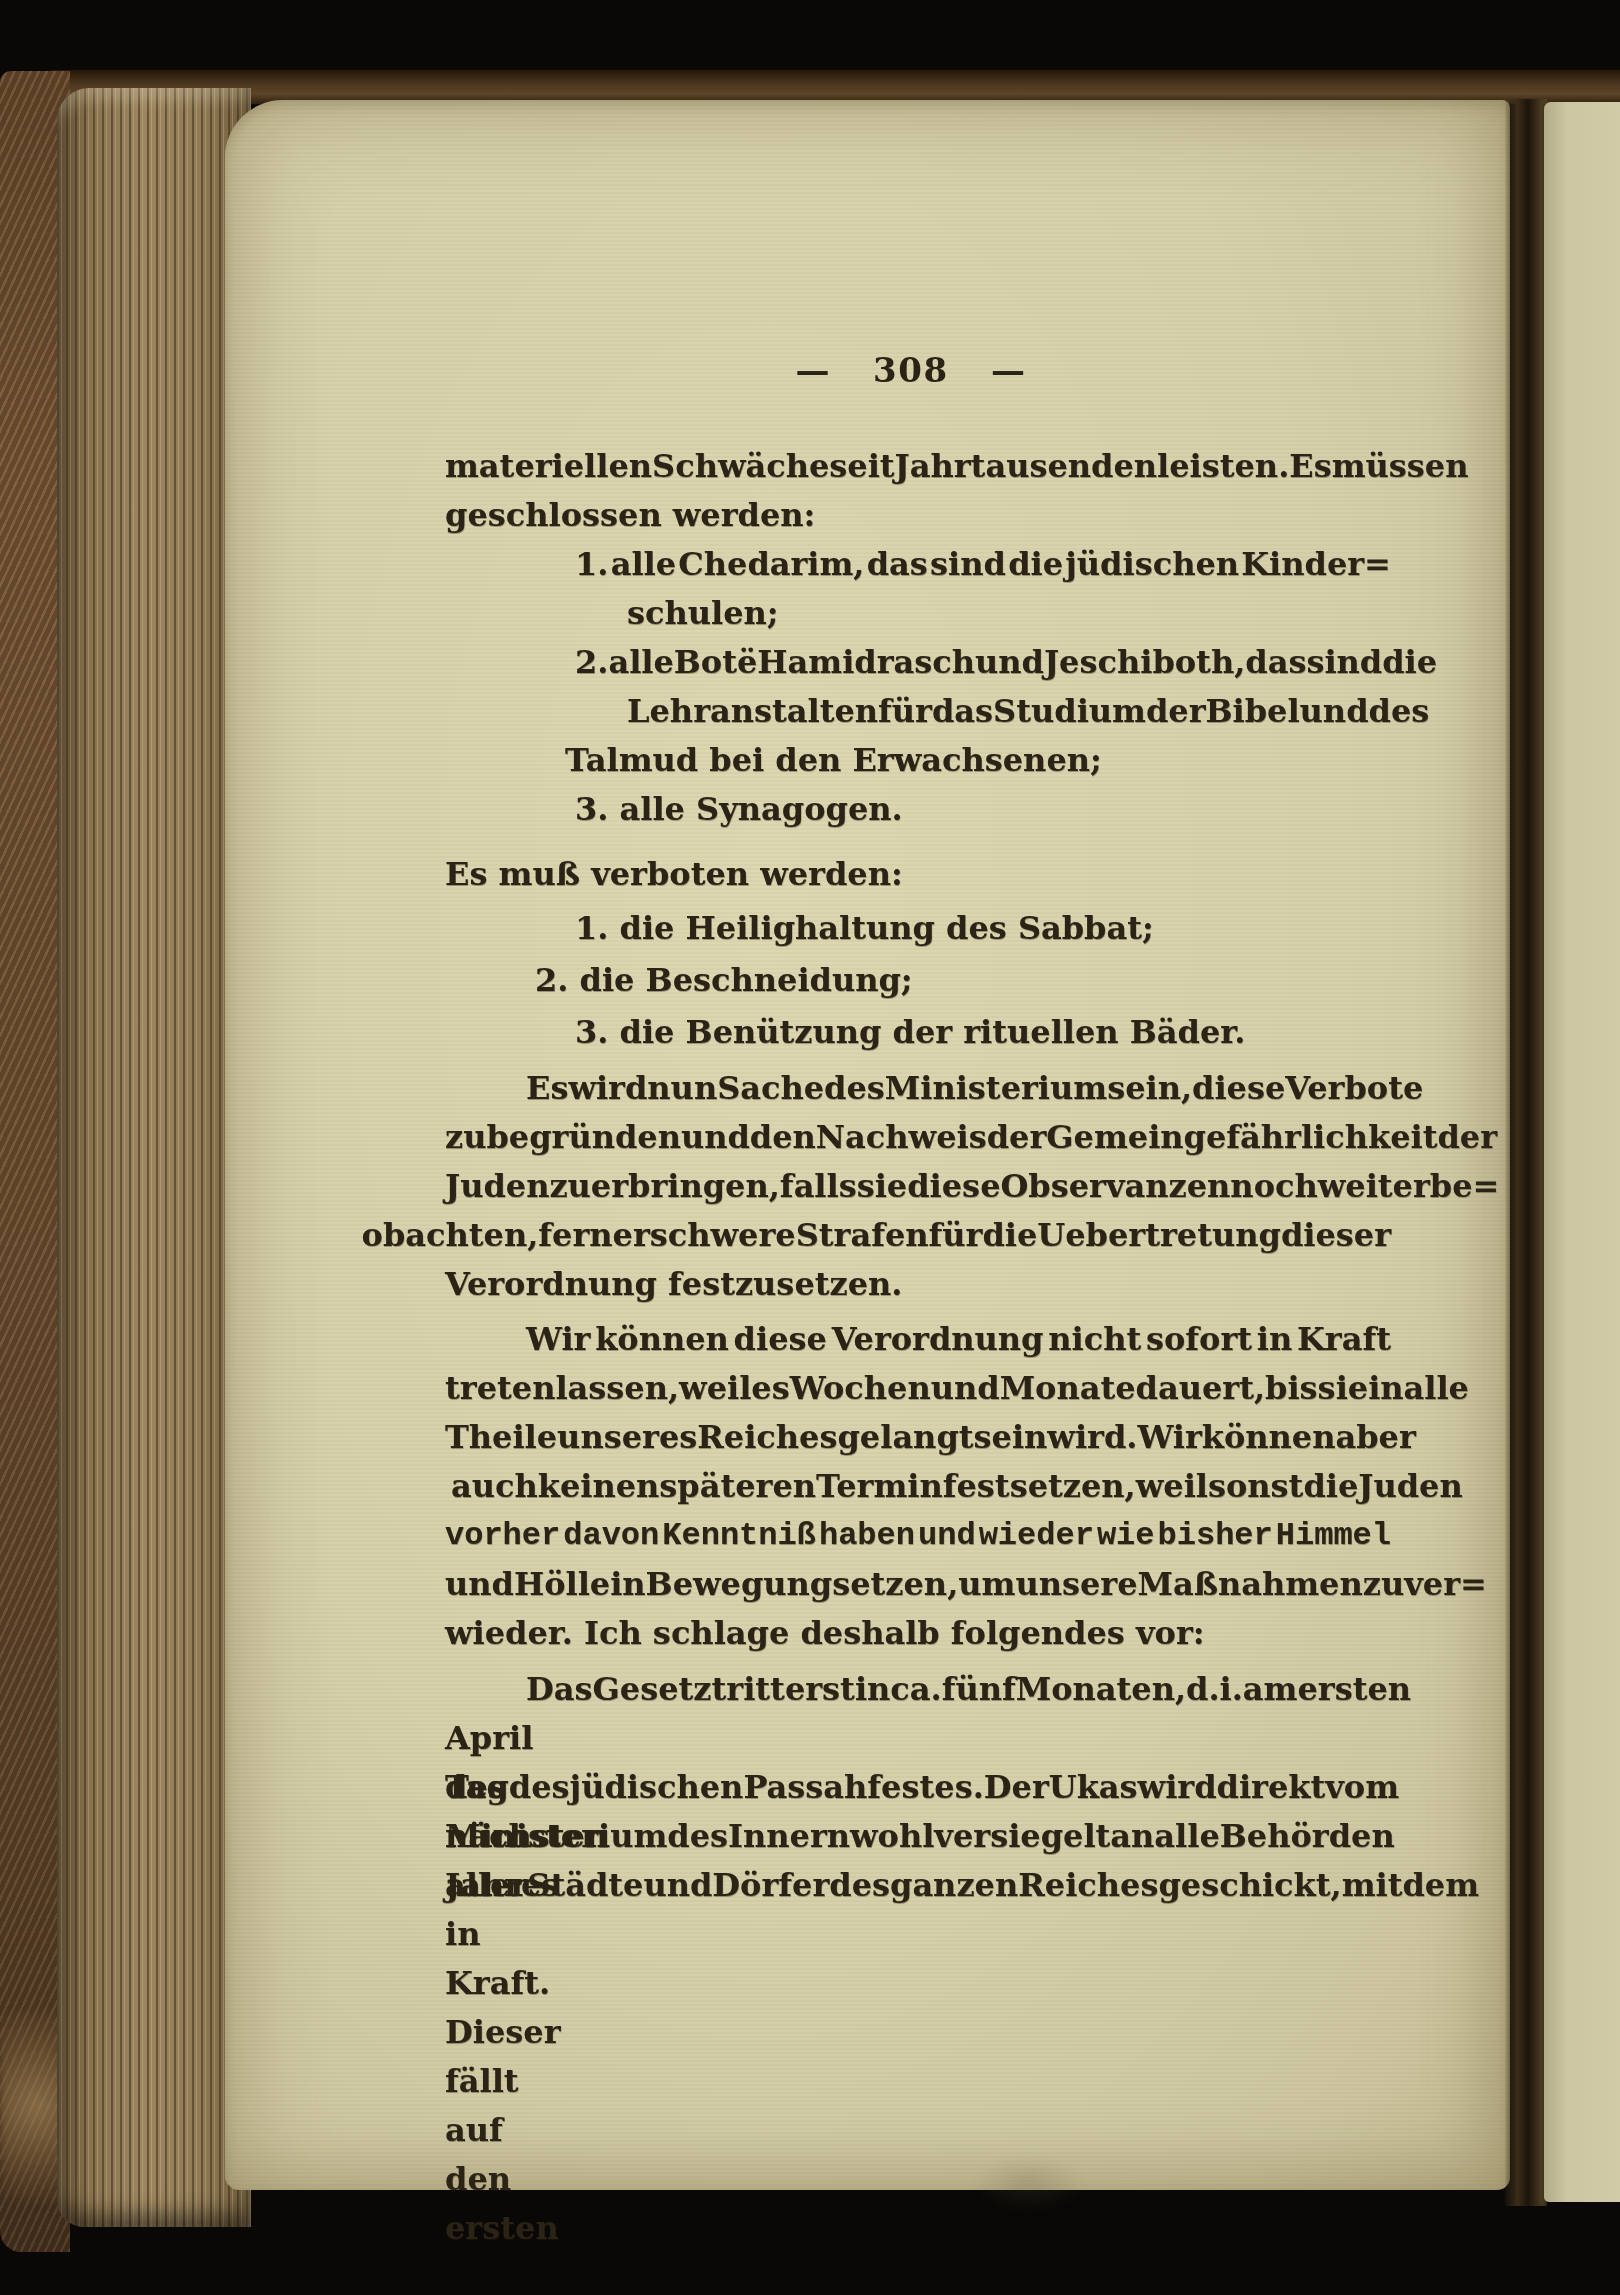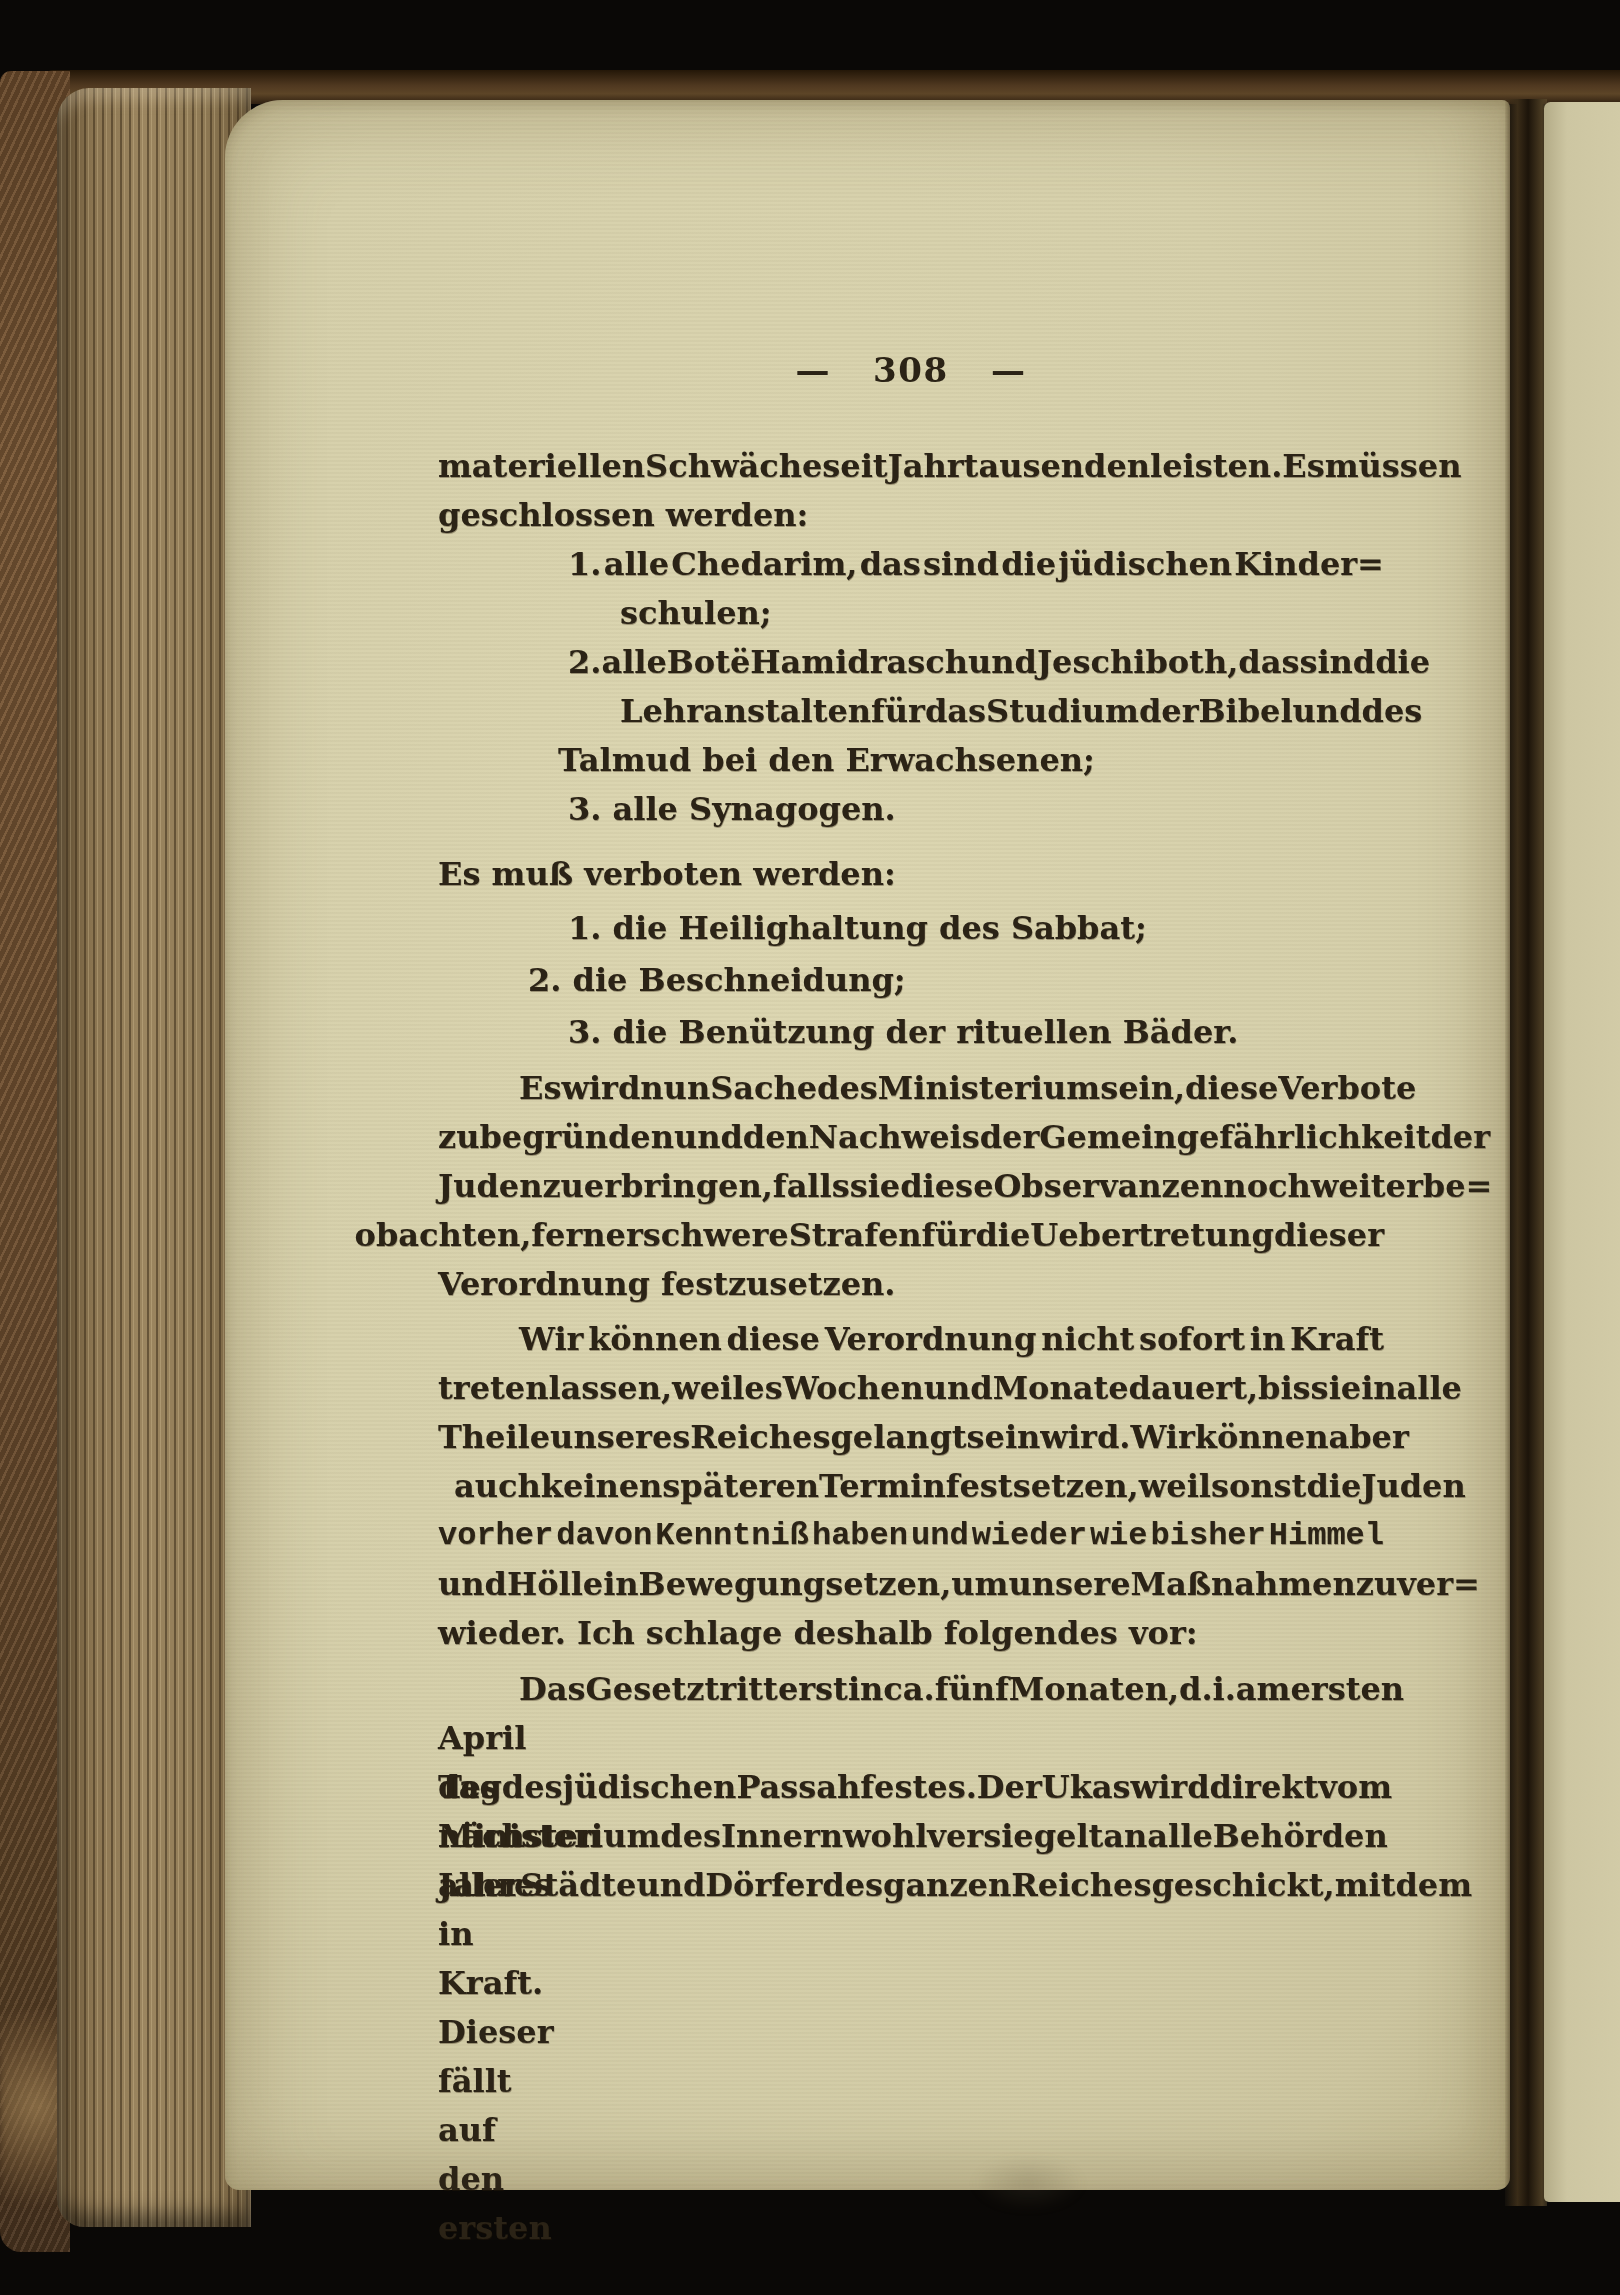--- a/index.html
+++ b/index.html
@@ -68,21 +68,21 @@
   .print-layer{
     position:absolute;left:438px;top:0;width:946px;height:2295px;
     color:#2b2316;
   }
   .page-number-row{
     position:absolute;left:0;top:350px;width:100%;
     display:flex;justify-content:center;align-items:baseline;gap:42px;
     font-size:34px;font-weight:700;letter-spacing:1.6px;
   }
   .body-text{
-    position:absolute;left:0;top:442px;width:946px;
+    position:absolute;left:7px;top:442px;width:946px;
     font-size:32px;font-weight:700;
     text-shadow:0.5px 0.5px 0.6px rgba(43,30,12,0.35);
   }
   .line{height:49px;line-height:49px;white-space:pre;}
   .line.just{display:flex;justify-content:space-between;}
 </style>
 </head>
 <body>
 <div id="stage">
 
@@ -115,21 +115,21 @@
         <div class="line" style="margin-left: 90px; margin-top: 3.2px;">2. die Beschneidung;</div>
         <div class="line" style="margin-left: 130px; margin-top: 3.2px;">3. die Benützung der rituellen Bäder.</div>
         <div class="line just" style="margin-left: 81px; margin-top: 6.5px;"><span>Es</span><span>wird</span><span>nun</span><span>Sache</span><span>des</span><span>Ministerium</span><span>sein,</span><span>diese</span><span>Verbote</span></div>
         <div class="line just" style="margin-left: 0px;"><span>zu</span><span>begründen</span><span>und</span><span>den</span><span>Nachweis</span><span>der</span><span>Gemeingefährlichkeit</span><span>der</span></div>
         <div class="line just" style="margin-left: 0px;"><span>Juden</span><span>zu</span><span>erbringen,</span><span>falls</span><span>sie</span><span>diese</span><span>Observanzen</span><span>noch</span><span>weiter</span><span>be=</span></div>
         <div class="line just" style="margin-left: 0px; justify-content: flex-end;"><span>obachten,</span><span>ferner</span><span>schwere</span><span>Strafen</span><span>für</span><span>die</span><span>Uebertretung</span><span>dieser</span></div>
         <div class="line" style="margin-left: 0px;">Verordnung festzusetzen.</div>
         <div class="line just" style="margin-left: 81px; margin-top: 6.5px;"><span>Wir</span><span>können</span><span>diese</span><span>Verordnung</span><span>nicht</span><span>sofort</span><span>in</span><span>Kraft</span></div>
         <div class="line just" style="margin-left: 0px;"><span>treten</span><span>lassen,</span><span>weil</span><span>es</span><span>Wochen</span><span>und</span><span>Monate</span><span>dauert,</span><span>bis</span><span>sie</span><span>in</span><span>alle</span></div>
         <div class="line just" style="margin-left: 0px;"><span>Theile</span><span>unseres</span><span>Reiches</span><span>gelangt</span><span>sein</span><span>wird.</span><span>Wir</span><span>können</span><span>aber</span></div>
-        <div class="line just" style="margin-left: 16px;"><span>auch</span><span>keinen</span><span>späteren</span><span>Termin</span><span>festsetzen,</span><span>weil</span><span>sonst</span><span>die</span><span>Juden</span></div>
+        <div class="line just" style="margin-left: 6px;"><span>auch</span><span>keinen</span><span>späteren</span><span>Termin</span><span>festsetzen,</span><span>weil</span><span>sonst</span><span>die</span><span>Juden</span></div>
         <div class="line just" style="margin-left: 0px; font-family: Liberation Mono, monospace;"><span>vorher</span><span>davon</span><span>Kenntniß</span><span>haben</span><span>und</span><span>wieder</span><span>wie</span><span>bisher</span><span>Himmel</span></div>
         <div class="line just" style="margin-left: 0px;"><span>und</span><span>Hölle</span><span>in</span><span>Bewegung</span><span>setzen,</span><span>um</span><span>unsere</span><span>Maßnahmen</span><span>zu</span><span>ver=</span></div>
         <div class="line" style="margin-left: 0px;">wieder. Ich schlage deshalb folgendes vor:</div>
         <div class="line just" style="margin-left: 81px; margin-top: 6.5px;"><span>Das</span><span>Gesetz</span><span>tritt</span><span>erst</span><span>in</span><span>ca.</span><span>fünf</span><span>Monaten,</span><span>d.</span><span>i.</span><span>am</span><span>ersten</span></div>
         <div class="line just" style="margin-left: 0px; flex-direction: column;"><span>April</span><span>des</span><span>nächsten</span><span>Jahres</span><span>in</span><span>Kraft.</span><span>Dieser</span><span>fällt</span><span>auf</span><span>den</span><span>ersten</span></div>
         <div class="line just" style="margin-left: 0px;"><span>Tag</span><span>des</span><span>jüdischen</span><span>Passahfestes.</span><span>Der</span><span>Ukas</span><span>wird</span><span>direkt</span><span>vom</span></div>
         <div class="line just" style="margin-left: 0px;"><span>Ministerium</span><span>des</span><span>Innern</span><span>wohl</span><span>versiegelt</span><span>an</span><span>alle</span><span>Behörden</span></div>
         <div class="line just" style="margin-left: 0px;"><span>aller</span><span>Städte</span><span>und</span><span>Dörfer</span><span>des</span><span>ganzen</span><span>Reiches</span><span>geschickt,</span><span>mit</span><span>dem</span></div>
       </div>
   </div>

